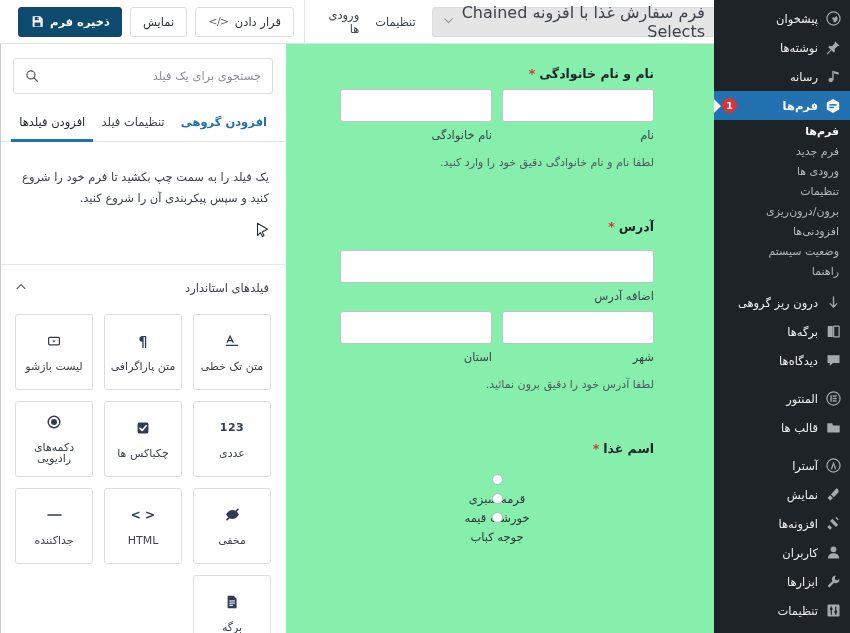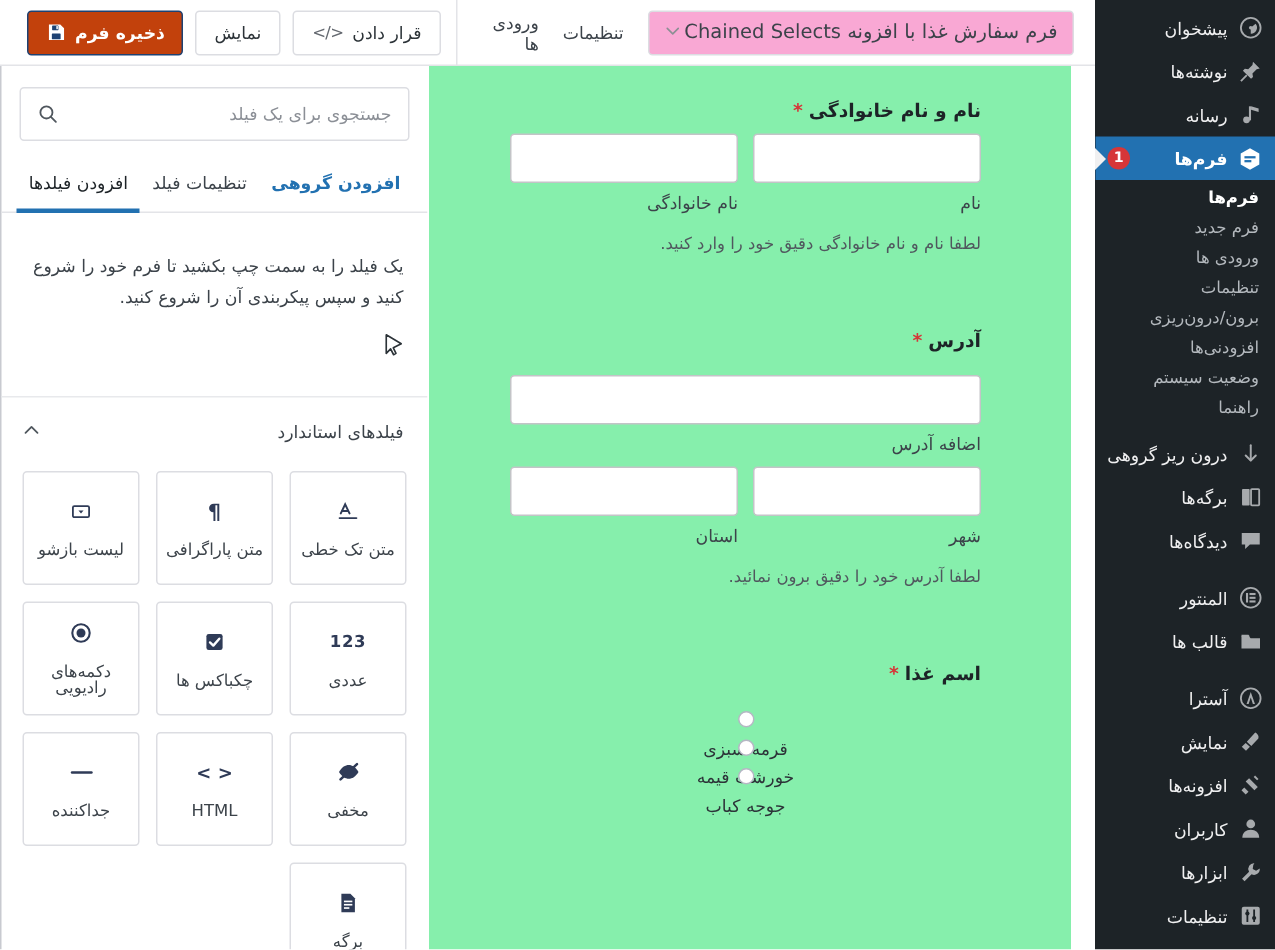--- a/index.html
+++ b/index.html
@@ -14,21 +14,21 @@
     position: relative;
     width: 850px; height: 633px;
     display: flex;
     flex-direction: row;
   }
 
   
   .sidebar {
     position: absolute;
     top: 0; right: 0;
-    width: 120px; height: 633px;
+    width: 136px; height: 633px;
     background: #1d2327;
     color: #f0f0f1;
     font-size: 11.5px;
     overflow: hidden;
     z-index: 5;
   }
   .sb-item {
     display: flex;
     align-items: center;
     justify-content: flex-start;
@@ -108,27 +108,27 @@
     flex-direction: row;
     align-items: center;
     padding: 0 8px 0 8px;
     gap: 0;
   }
   .form-select {
     width: 300px;
     height: 30px;
     border: 1px solid #dcdde2;
     border-radius: 3px;
-    background: #f9a8d4;
+    background: #e5e5e5;
     display: flex;
     align-items: center;
     justify-content: space-between;
     flex-direction: row;
     padding: 0 10px;
-    font-size: 13px;
+    font-size: 16px;
     color: #3c434a;
     margin-right: 6px;
   }
   .form-select .chev { color: #8c8f94; font-size: 11px; }
   .tb-links {
     display: flex;
     flex-direction: row;
     align-items: center;
     gap: 16px;
     padding: 0 16px;
@@ -156,21 +156,21 @@
     font-size: 11.5px;
     padding: 0 12px;
     display: inline-flex;
     align-items: center;
     gap: 6px;
     white-space: nowrap;
     font-family: inherit;
   }
   .btn .code-ico { color: #646970; font-size: 11px; letter-spacing:-0.5px;}
   .btn-primary {
-    background: #c2410c;
+    background: #0c4a6e;
     border-color: #1e4273;
     color: #fff;
     font-weight: 600;
     padding: 0 11px;
   }
   .btn-primary .save-ico {
     width: 14px; height: 14px;
     display: inline-flex; align-items: center; justify-content: center;
   }
 

